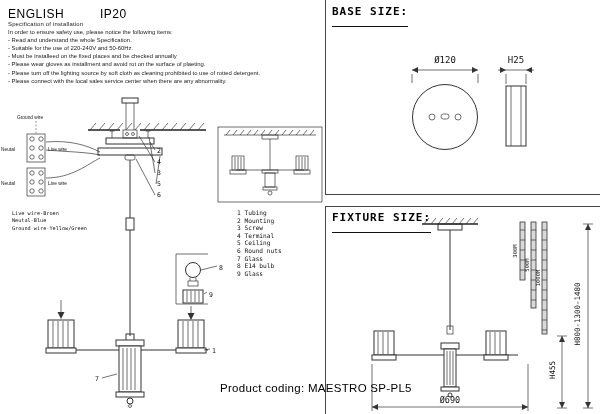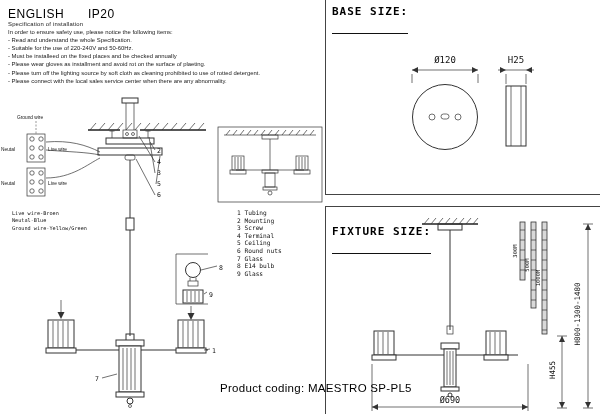--- a/index.html
+++ b/index.html
@@ -9,21 +9,21 @@
     font-family:"Liberation Sans", sans-serif; overflow:hidden;
   }
   .abs { position:absolute; }
   .rule { position:absolute; background:#444; }
   .hdr { font-size:12px; letter-spacing:.5px; color:#000; }
   .spec { font-size:5.9px; line-height:8.1px; white-space:nowrap; color:#222; }
   .spec .first { letter-spacing:.2px; }
   .sec-title {
     font-family:"DejaVu Sans Mono", monospace; font-weight:bold;
     font-size:11px; letter-spacing:1px; color:#000;
-    border-bottom:1px solid #111; padding-bottom:15px; display:inline-block;
+    border-bottom:1px solid #111; padding-bottom:8px; display:inline-block;
   }
   .parts { font-family:"DejaVu Sans Mono", monospace; font-size:6.2px; line-height:7.6px; white-space:nowrap; }
   .legend { font-family:"DejaVu Sans Mono", monospace; font-size:5.2px; line-height:7.3px; white-space:nowrap; }
   .coding { font-size:11.5px; color:#000; letter-spacing:.3px; }
   svg { position:absolute; overflow:visible; }
   svg text { fill:#111; }
   .ln  { stroke:#333; stroke-width:1; fill:none; }
   .ln2 { stroke:#333; stroke-width:.7; fill:none; }
   .thk { stroke:#222; stroke-width:1.3; fill:none; }
   .fillw { fill:#fff; stroke:#333; stroke-width:1; }
@@ -34,21 +34,21 @@
   .tiny { font-size:4.8px; font-family:"Liberation Sans", sans-serif; }
   .dimtxt { font-family:"DejaVu Sans Mono", monospace; font-size:9px; }
   .dimtxt2 { font-family:"DejaVu Sans Mono", monospace; font-size:8.5px; }
   .rodtxt { font-family:"DejaVu Sans Mono", monospace; font-size:5.5px; }
   .htxt { font-family:"DejaVu Sans Mono", monospace; font-size:7.5px; }
 </style>
 </head>
 <body>
 
 <span class="abs hdr" style="left:8px; top:7px;">ENGLISH</span>
-<span class="abs hdr" style="left:88px; top:7px;">IP20</span>
+<span class="abs hdr" style="left:100px; top:7px;">IP20</span>
 
 <div class="abs spec" style="left:8px; top:20px; width:318px;">
   <div class="first">Specification of installation</div>
   <div>In order to ensure safety use, please notice the following items:</div>
   <div>- Read and understand the whole Specification.</div>
   <div>- Suitable for the use of 220-240V and 50-60Hz.</div>
   <div>- Must be installeed on the fixed places and be checked annually</div>
   <div>- Please wear gloves as installment and avoid rot on the surface of plaeting.</div>
   <div>- Please turn off the lighting source by soft cloth as cleaning prohibited to use of rotted detergent.</div>
   <div>- Please connect with the local sales service center when there are any abnormality.</div>
@@ -224,21 +224,21 @@
   <div>2 Mounting</div>
   <div>3 Screw</div>
   <div>4 Terminal</div>
   <div>5 Ceiling</div>
   <div>6 Round nuts</div>
   <div>7 Glass</div>
   <div>8 E14 bulb</div>
   <div>9 Glass</div>
 </div>
 
-<span class="abs sec-title" style="left:332px; top:225px;">FIXTURE SIZE:</span>
+<span class="abs sec-title" style="left:332px; top:211px;">FIXTURE SIZE:</span>
 
 <svg style="left:330px; top:218px;" width="270" height="196" viewBox="0 0 270 196">
   <g>
     <line class="thk" x1="92" y1="6" x2="148" y2="6"></line>
     <path class="ln2" d="M94,6 l5,-6 M101,6 l5,-6 M108,6 l5,-6 M115,6 l5,-6 M122,6 l5,-6 M129,6 l5,-6 M136,6 l5,-6 M143,6 l5,-6"></path>
     <rect class="ln" x="108" y="6" width="24" height="6"></rect>
     <line class="ln" x1="120" y1="12" x2="120" y2="112"></line>
     <rect class="ln2" x="117" y="108" width="6" height="8"></rect>
     <line class="ln" x1="52" y1="137" x2="188" y2="137"></line>
     <rect class="fillw" x="44" y="113" width="20" height="24"></rect>

